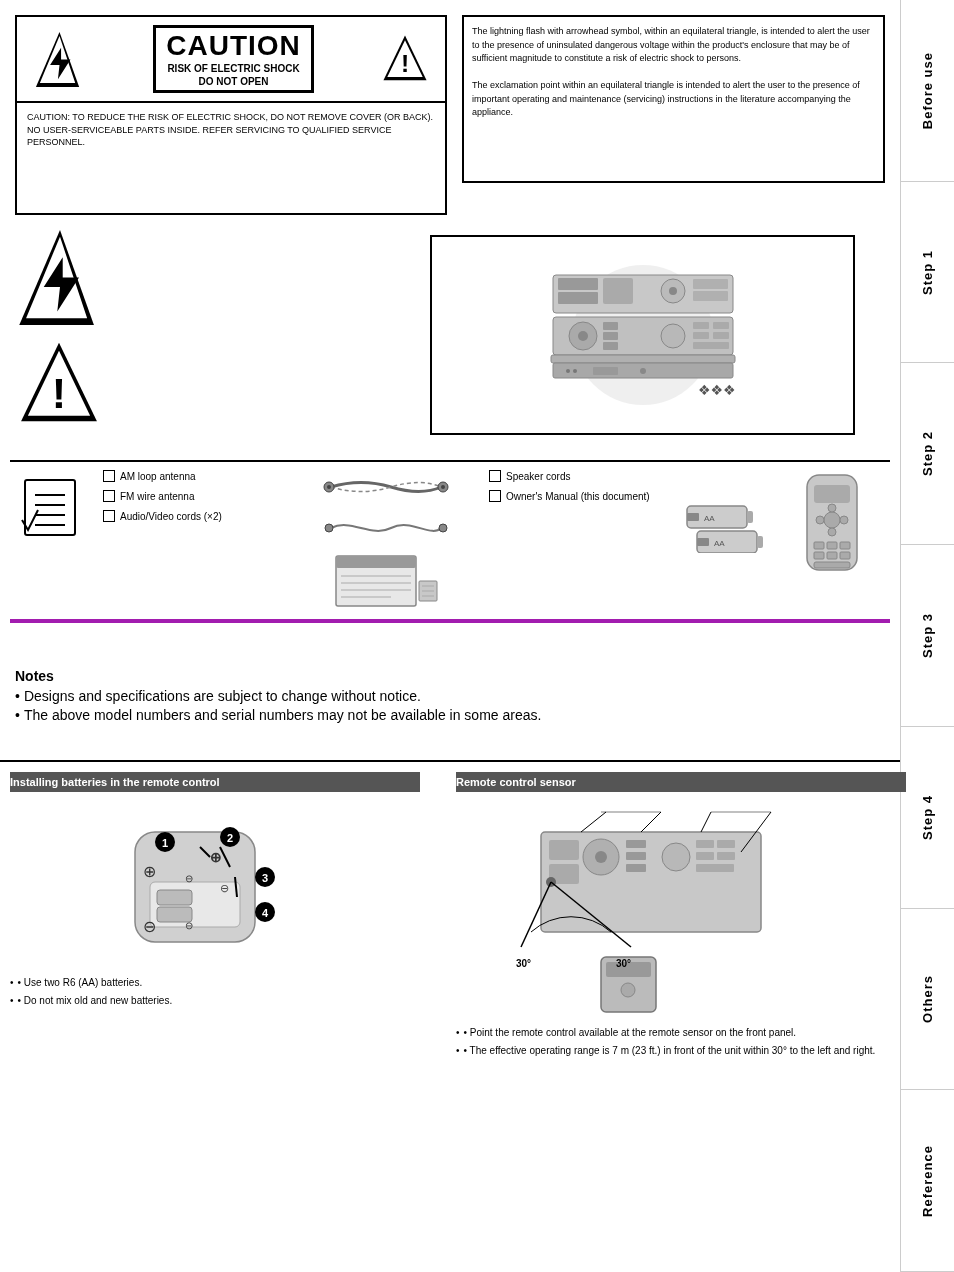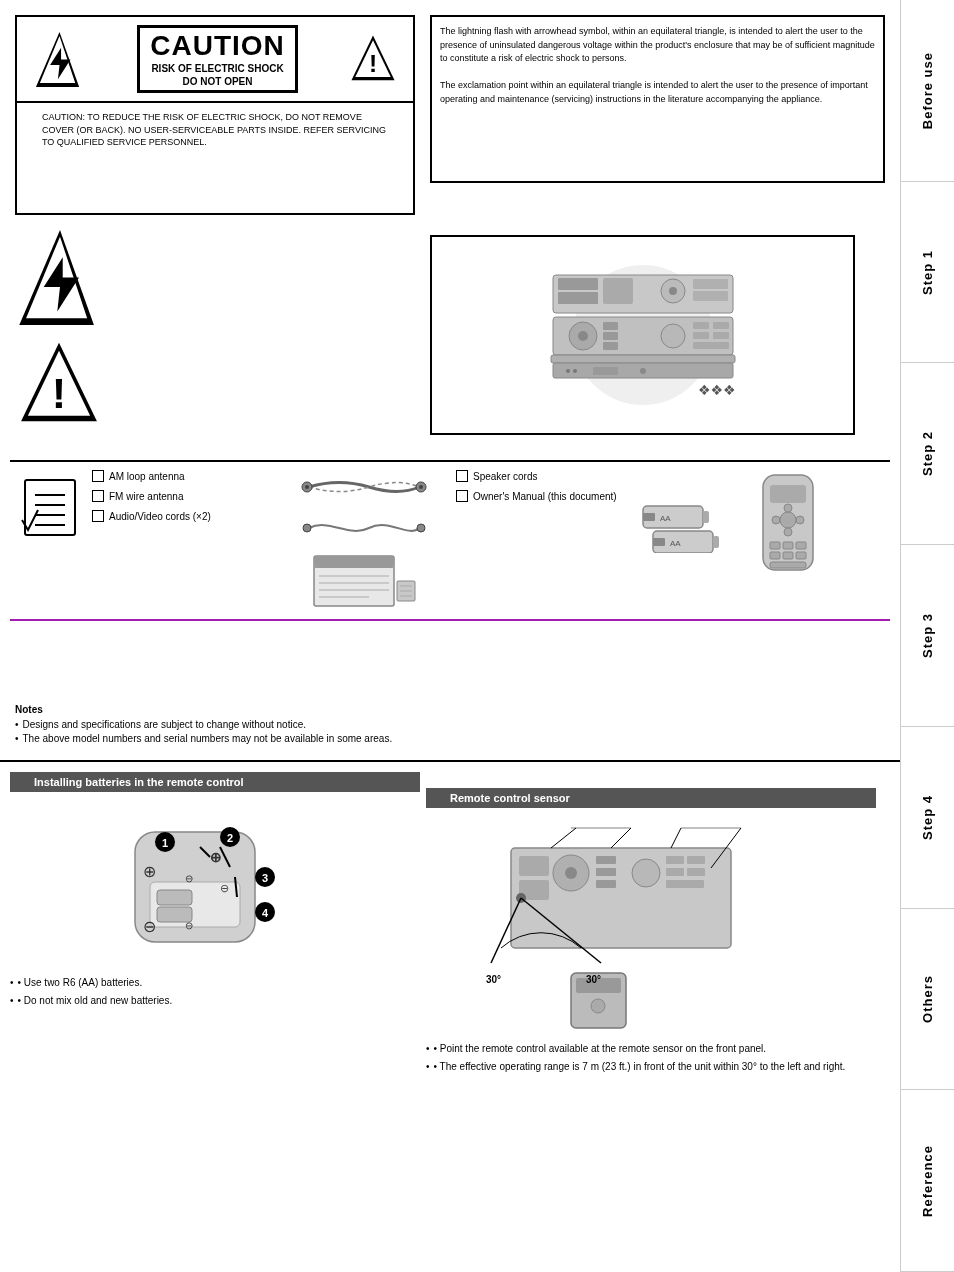--- a/index.html
+++ b/index.html
@@ -69,21 +69,21 @@
     
     .top-section {
       display: flex;
       flex-direction: row;
       padding: 15px 15px 0 15px;
       height: 230px;
     }
 
     .caution-box {
       border: 2px solid #000;
-      width: 400px;
+      width: 432px;
       height: 200px;
       display: flex;
       flex-direction: column;
     }
 
     .caution-header {
       display: flex;
       align-items: center;
       justify-content: space-between;
       padding: 8px 15px;
@@ -113,21 +113,21 @@
       width: 55px;
       height: 55px;
     }
 
     .exclamation-triangle {
       width: 50px;
       height: 50px;
     }
 
     .caution-text-area {
-      padding: 8px 25px;
+      padding: 8px 10px;
       font-size: 9px;
       line-height: 1.4;
       flex: 1;
     }
 
     .right-top-box {
       border: 2px solid #000;
       margin-left: 15px;
       flex: 1;
       height: 168px;
@@ -153,21 +153,21 @@
     .checkbox {
       width: 12px;
       height: 12px;
       border: 1px solid #000;
       flex-shrink: 0;
     }
 
     .section-header {
       background: #555;
       color: #fff;
-      padding: 4px 24px;
+      padding: 4px 0;
       font-size: 11px;
       font-weight: bold;
       margin-bottom: 10px;
     }
 
     .bullet-point {
       display: flex;
       align-items: flex-start;
       gap: 4px;
       font-size: 10px;
@@ -289,21 +289,21 @@
 
       <circle cx="65" cy="116" r="2" fill="#777"></circle>
       <circle cx="72" cy="116" r="2" fill="#777"></circle>
       <rect x="90" y="112" width="25" height="8" rx="1" fill="#999"></rect>
       <circle cx="140" cy="116" r="3" fill="#888"></circle>
 
       <text x="195" y="140" font-size="14" fill="#555">❖❖❖</text>
     </svg>
   </div>
 
-  <div style="position:absolute; top:460px; left:10px; width:880px; border-top:2px solid #000; border-bottom:2px solid #a21caf; padding:8px 5px; display:flex; align-items:flex-start; gap:2px;">
+  <div style="position:absolute; top:460px; left:10px; width:880px; border-top:2px solid #000; border-bottom:4px solid #a21caf; padding:8px 5px; display:flex; align-items:flex-start; gap:13px;">
 
     <div style="width:75px; display:flex; align-items:center; justify-content:center; padding:5px;">
       <svg width="65" height="65" viewBox="0 0 65 65">
         <rect x="5" y="5" width="50" height="55" rx="2" fill="none" stroke="#000" stroke-width="2"></rect>
         <line x1="15" y1="20" x2="45" y2="20" stroke="#000" stroke-width="2"></line>
         <line x1="15" y1="30" x2="45" y2="30" stroke="#000" stroke-width="2"></line>
         <line x1="15" y1="40" x2="45" y2="40" stroke="#000" stroke-width="2"></line>
         <line x1="15" y1="50" x2="45" y2="50" stroke="#000" stroke-width="2"></line>
         <path d="M2 45 L8 55 L18 35" stroke="#000" stroke-width="2" fill="none"></path>
       </svg>
@@ -393,21 +393,21 @@
         <rect x="35" y="72" width="10" height="7" rx="1" fill="#aaa" stroke="#888"></rect>
         <rect x="48" y="72" width="10" height="7" rx="1" fill="#aaa" stroke="#888"></rect>
         <rect x="22" y="82" width="10" height="7" rx="1" fill="#aaa" stroke="#888"></rect>
         <rect x="35" y="82" width="10" height="7" rx="1" fill="#aaa" stroke="#888"></rect>
         <rect x="48" y="82" width="10" height="7" rx="1" fill="#aaa" stroke="#888"></rect>
         <rect x="22" y="92" width="36" height="6" rx="2" fill="#aaa" stroke="#888"></rect>
       </svg>
     </div>
   </div>
 
-  <div style="position:absolute; top:696px; left:15px; width:870px; padding:8px 0; font-size:10px;">
+  <div style="position:absolute; top:660px; left:15px; width:870px; padding:8px 0; font-size:14px;">
     <div style="font-weight:bold; margin-bottom:4px;">Notes</div>
     <div style="display:flex; gap:4px;">
       <span>•</span>
       <span>Designs and specifications are subject to change without notice.</span>
     </div>
     <div style="display:flex; gap:4px; margin-top:3px;">
       <span>•</span>
       <span>The above model numbers and serial numbers may not be available in some areas.</span>
     </div>
   </div>
@@ -453,21 +453,21 @@
     <div class="bullet-point">
       <span>•</span>
       <span>• Use two R6 (AA) batteries.</span>
     </div>
     <div class="bullet-point">
       <span>•</span>
       <span>• Do not mix old and new batteries.</span>
     </div>
   </div>
 
-  <div style="position:absolute; top:762px; left:416px; width:470px; padding:10px;margin-top:16px;">
+  <div style="position:absolute; top:762px; left:446px; width:470px; padding:10px;">
     <div class="section-header">Remote control sensor</div>
 
     <div style="display:flex; justify-content:center; margin-top:5px;">
       <svg width="360" height="220" viewBox="0 0 360 220">
 
         <rect x="40" y="30" width="220" height="100" rx="4" fill="#c8c8c8" stroke="#888" stroke-width="1.5"></rect>
 
         <rect x="48" y="38" width="30" height="20" rx="2" fill="#aaa"></rect>
         <rect x="48" y="62" width="30" height="20" rx="2" fill="#aaa"></rect>
         <circle cx="100" cy="55" r="18" fill="#b0b0b0" stroke="#888"></circle>

